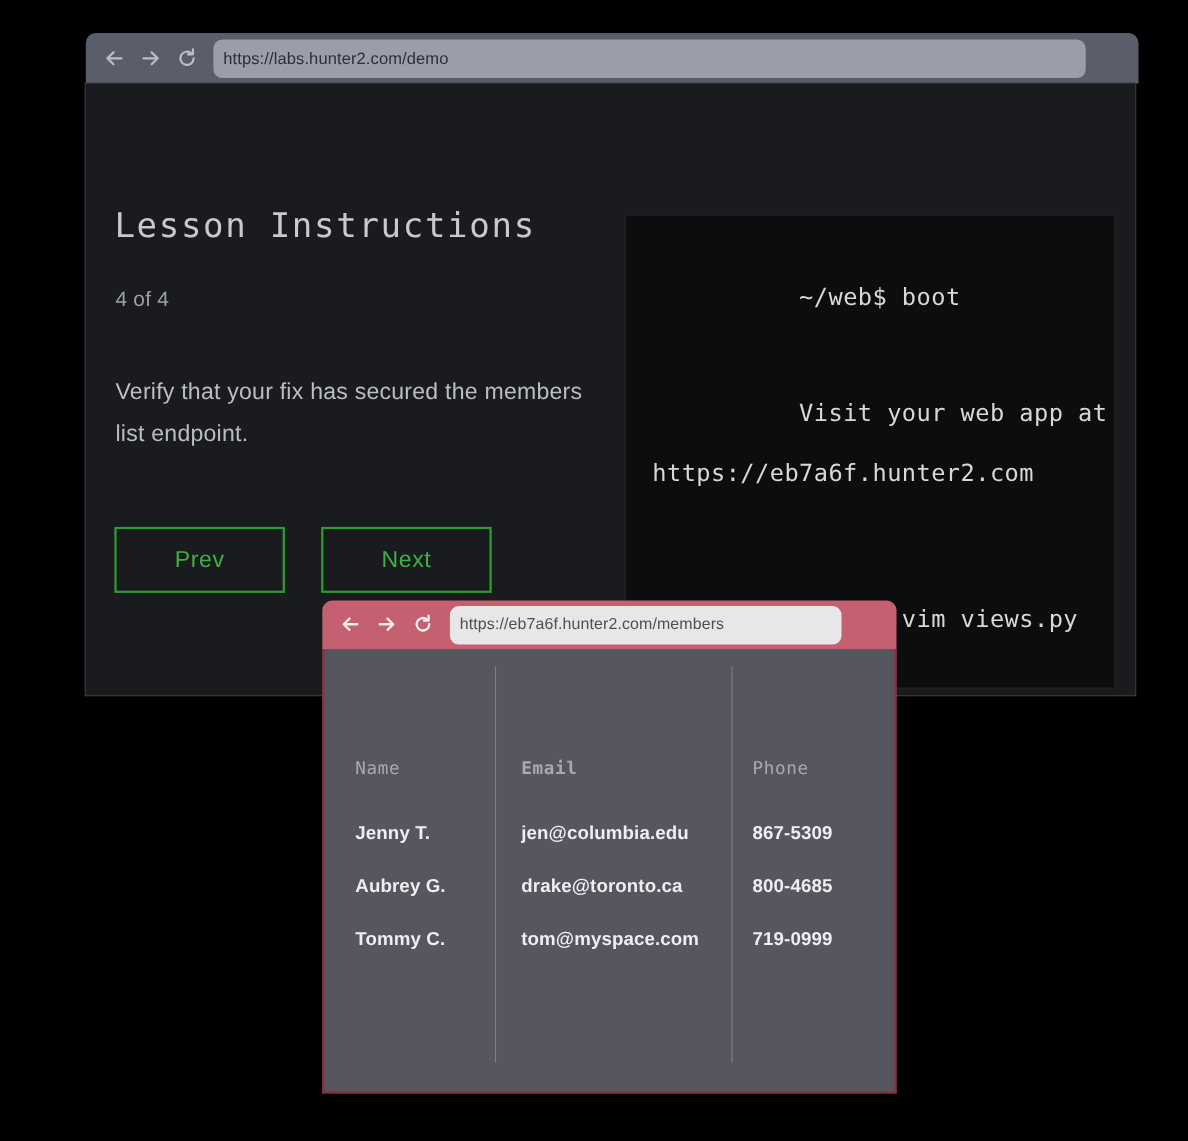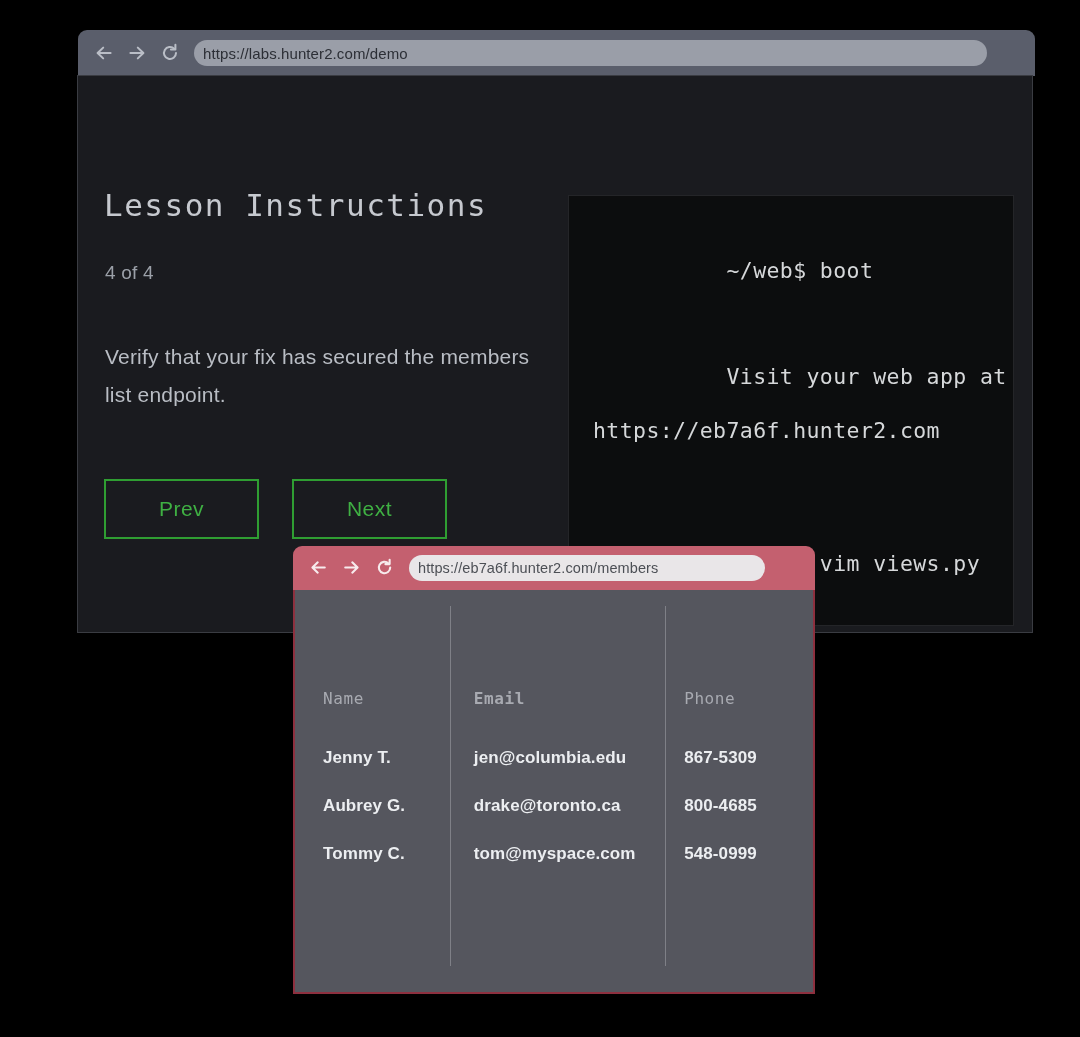--- a/index.html
+++ b/index.html
@@ -37,24 +37,24 @@
   .nav-icon {
     width: 20px;
     height: 20px;
     display: block;
     opacity: .88;
   }
   .nav-icon svg { display:block; }
 
   .urlbar {
     flex: 1;
-    height: 26px;
+    height: 35px;
     display: flex;
     align-items: center;
-    border-radius: 13px;
+    border-radius: 8px;
     box-sizing: border-box;
     padding: 0 9px;
     overflow: hidden;
     white-space: nowrap;
   }
   .urlbar-text {
     font-size: 15px;
     letter-spacing: .1px;
     font-family: "Liberation Sans", sans-serif;
   }
@@ -335,20 +335,20 @@
 
         <div class="mrow mdata r1">
           <div class="mcell c-name">Aubrey G.</div>
           <div class="mcell c-email">drake@toronto.ca</div>
           <div class="mcell c-phone">800-4685</div>
         </div>
 
         <div class="mrow mdata r2">
           <div class="mcell c-name">Tommy C.</div>
           <div class="mcell c-email">tom@myspace.com</div>
-          <div class="mcell c-phone">548-0999</div>
+          <div class="mcell c-phone">719-0999</div>
         </div>
 
       </div>
     </div>
   </div>
 
 </div>
 
 </body></html>

